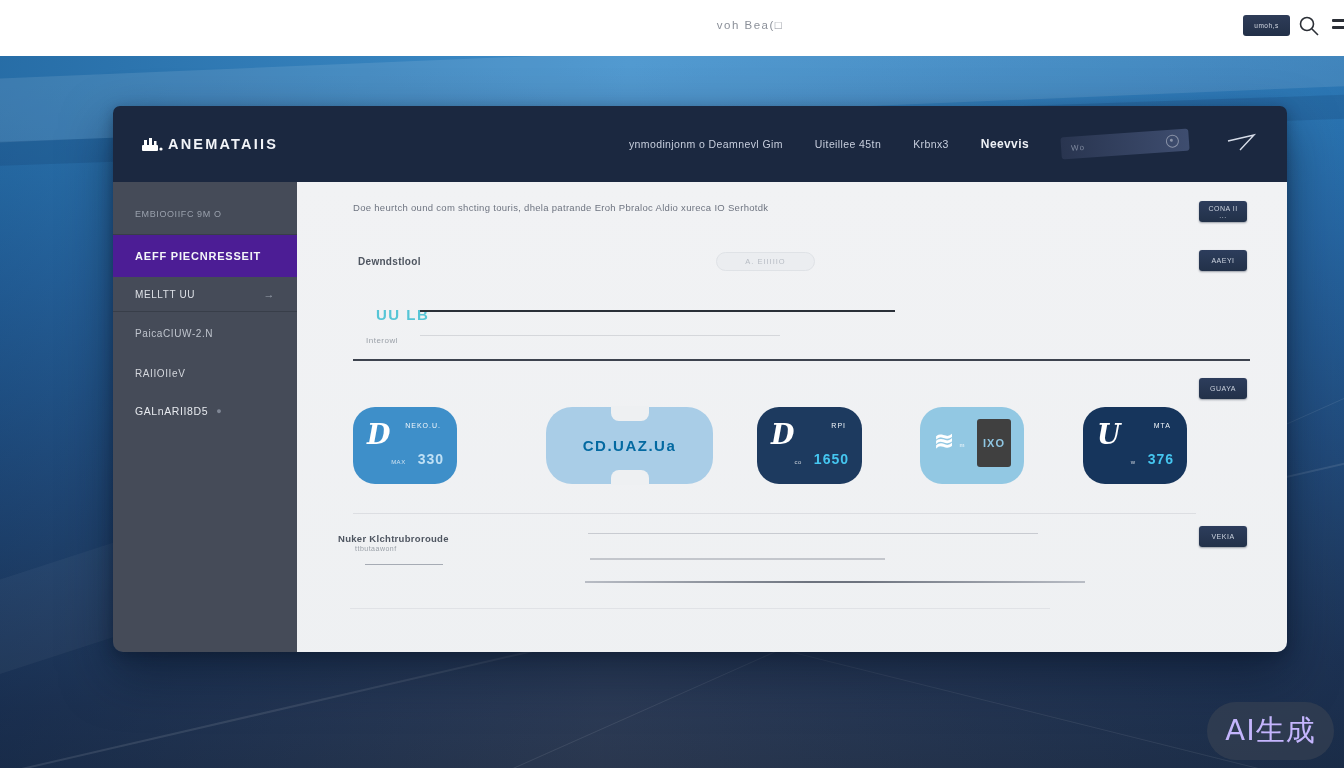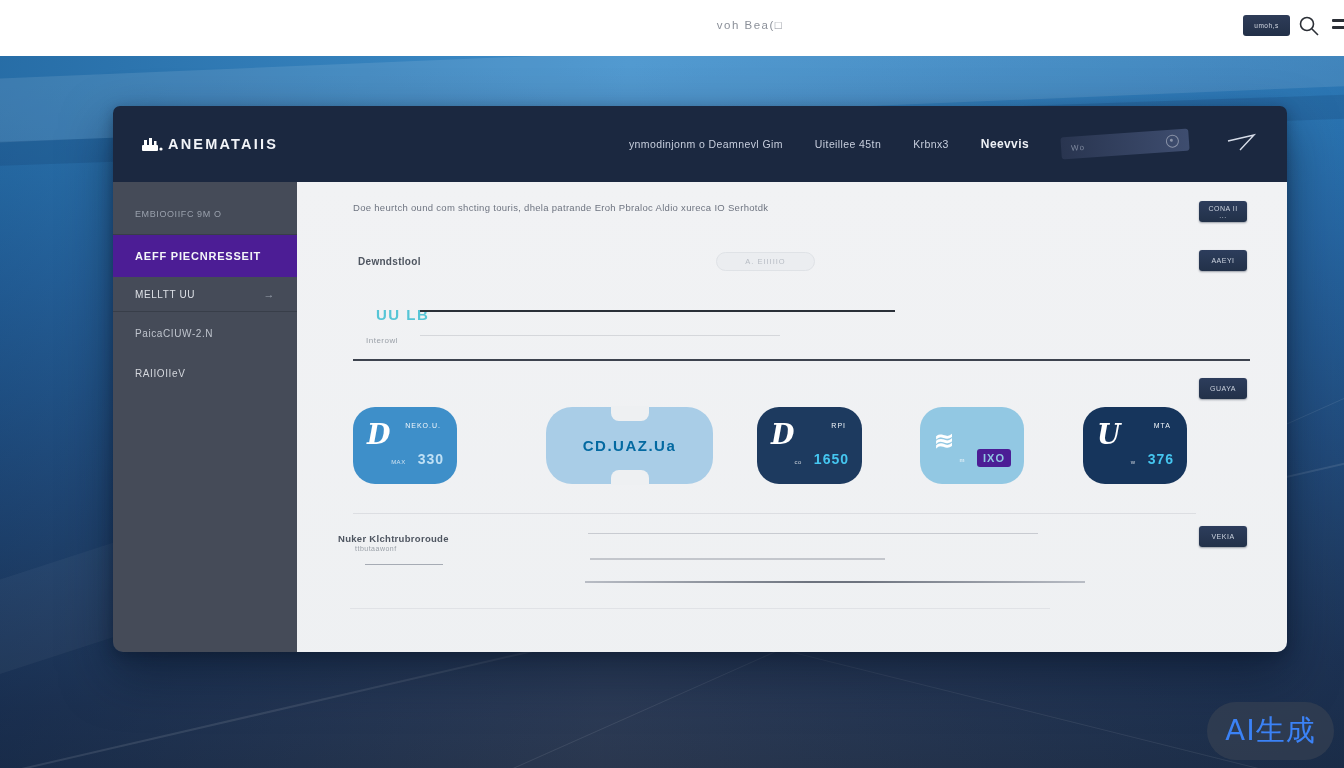--- a/index.html
+++ b/index.html
@@ -112,37 +112,37 @@
   .b-label{position:absolute;right:16px;top:15px;color:#f2f7fb;font-size:7px;letter-spacing:1px;}
   .b-row{position:absolute;right:13px;bottom:17px;display:flex;align-items:baseline;gap:12px;}
   .b-sub{color:rgba(255,255,255,.75);font-size:6px;letter-spacing:.5px;}
   .b-val{font-weight:bold;font-size:14px;letter-spacing:1px;}
   .b1 .b-val{color:#bfe0f5;}
   .b3 .b-val,.b5 .b-val{color:#45c6f0;}
   .b2 .b-center{position:absolute;inset:0;display:flex;align-items:center;justify-content:center;
                 color:#0369a1;font-weight:bold;font-size:15px;letter-spacing:1.5px;}
   .b4 .b-logo{font-family:"Liberation Sans",sans-serif;font-style:normal;font-size:24px;top:22px;}
   .b4 .b-sub{color:rgba(255,255,255,.9);}
-  .b4 .b-box{background:#4c1d95;border-radius:3px;padding:3px 6px;color:#8fc6e2;
+  .b4 .b-box{background:#404040;border-radius:3px;padding:18px 6px;color:#8fc6e2;
              font-weight:bold;font-size:11px;letter-spacing:1px;}
 
   
   .bf-label{left:41px;top:351px;font-size:9.5px;font-weight:bold;color:#4e5560;letter-spacing:.3px;}
   .bf-sub{left:58px;top:363px;font-size:7px;color:#9aa0a8;letter-spacing:.5px;}
   .bf-line{left:68px;top:382px;width:78px;height:1px;background:#a6abb4;}
   .rl1{left:291px;top:351px;width:450px;height:1px;background:#c8cbd1;}
   .rl2{left:293px;top:376px;width:295px;height:2px;background:#c3c6cc;}
   .rl3{left:288px;top:399px;width:500px;height:2px;
        background:linear-gradient(90deg,#b9bdc5,#6d737e 45%,#6d737e 55%,#b9bdc5);}
   .rl4{left:53px;top:426px;width:700px;height:1px;background:#e0e2e6;}
 
   
   .watermark{position:absolute;left:1207px;top:702px;width:127px;height:58px;border-radius:29px;
              background:rgba(52,64,82,.72);display:flex;align-items:center;justify-content:center;
-             color:#3b82f6;font-size:29px;letter-spacing:1px;z-index:7;
+             color:#c4b5fd;font-size:29px;letter-spacing:1px;z-index:7;
              font-family:"DejaVu Sans","Liberation Sans",sans-serif;}
 </style>
 </head>
 <body>
 
 <div id="stage">
 
   <div class="bg">
     <div class="streak s1"></div>
     <div class="streak s2"></div>
@@ -211,20 +211,24 @@
           <span class="slabel">MELLTT UU</span>
           <span class="strail">→</span>
         </div>
         <div class="sdiv"></div>
         <div class="srow r6">
           <span class="slabel">PaicaCIUW-2.N</span>
         </div>
         <div class="srow r8">
           <span class="slabel">RAIIOIIeV</span>
         </div>
+        <div class="srow r10">
+          <span class="slabel">GALnARII8D5</span>
+          <span class="strail dotted">●</span>
+        </div>
       </aside>
 
       <section class="content">
 
         <div class="abs intro">Doe heurtch ound com shcting touris, dhela patrande Eroh Pbraloc Aldio xureca IO Serhotdk</div>
         <button class="abs mini-btn btn-top">CONA II ...</button>
 
         <div class="abs dl-label">Dewndstlool</div>
         <div class="abs pill">
           <span>A. EIIIIIO</span>

